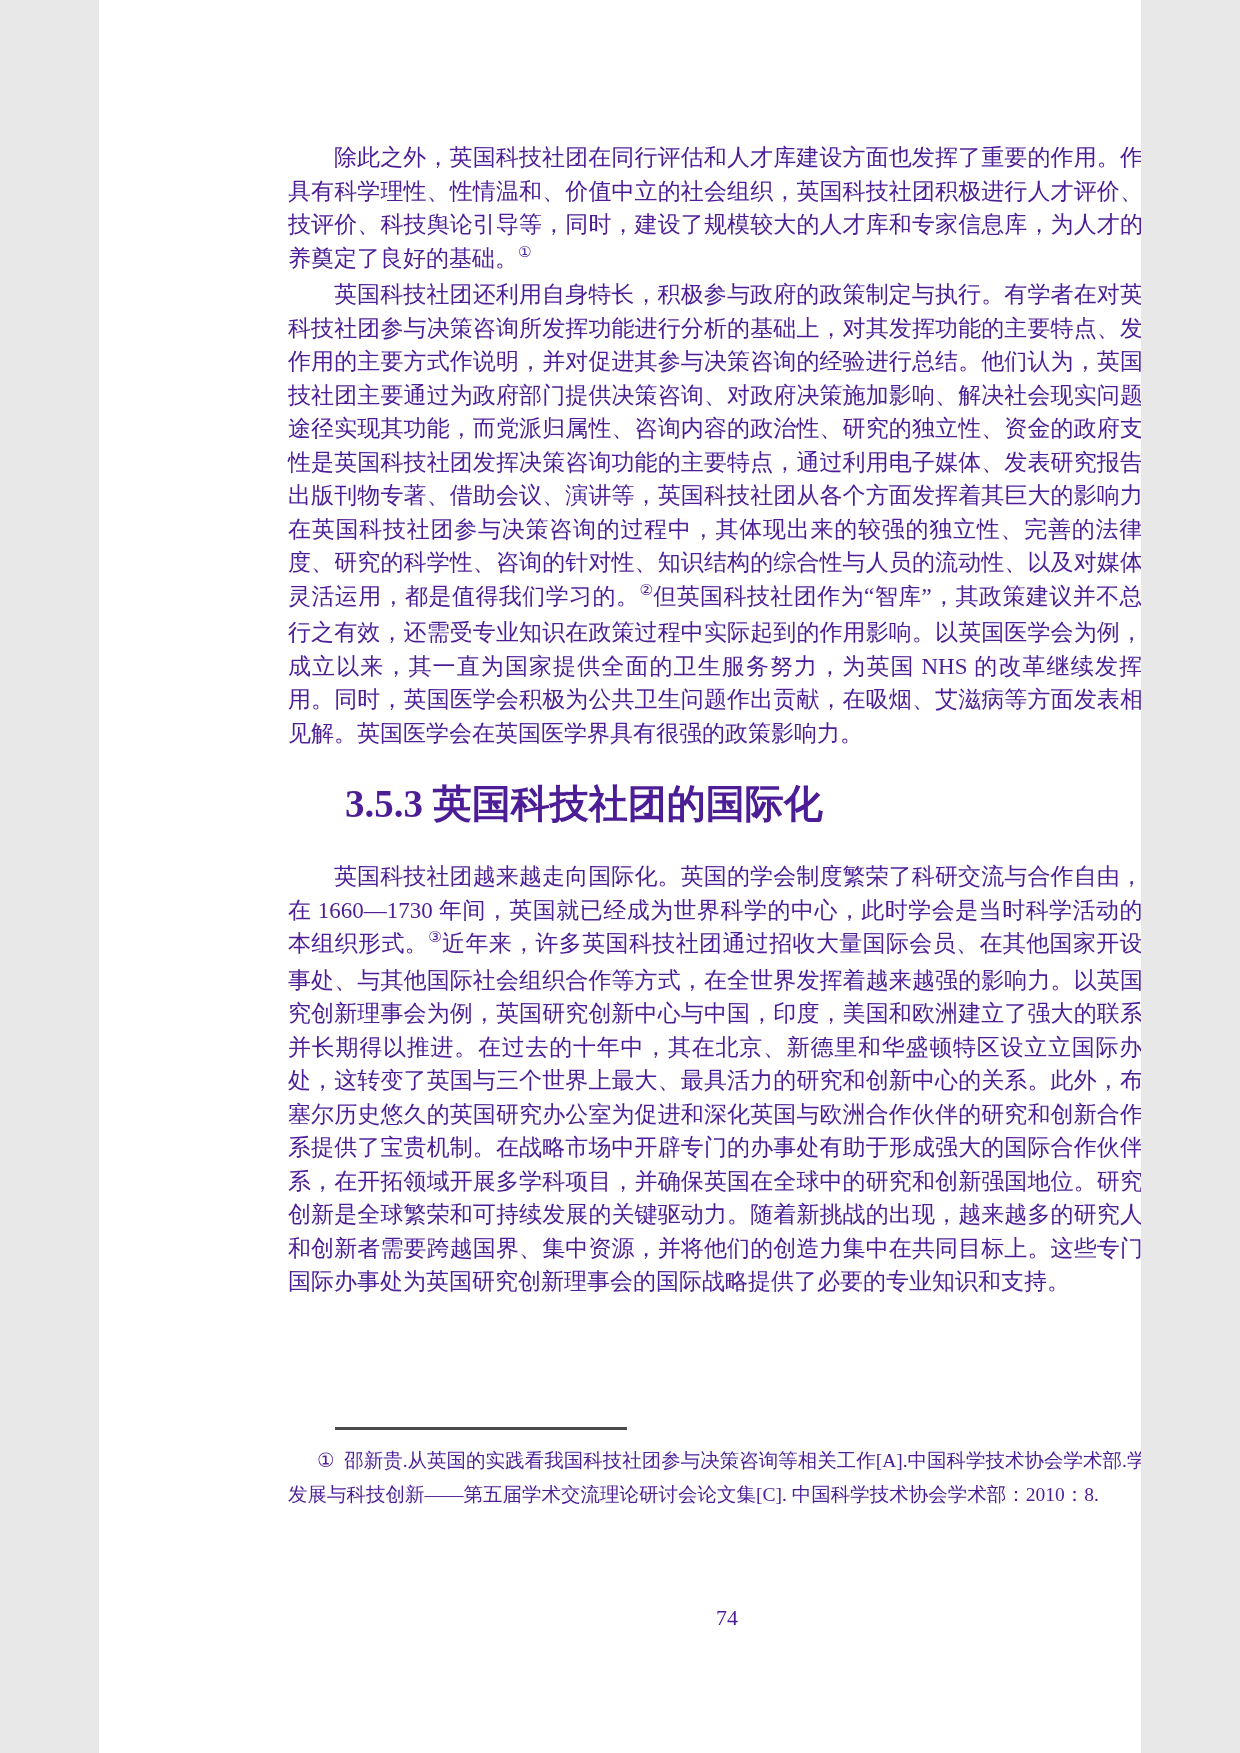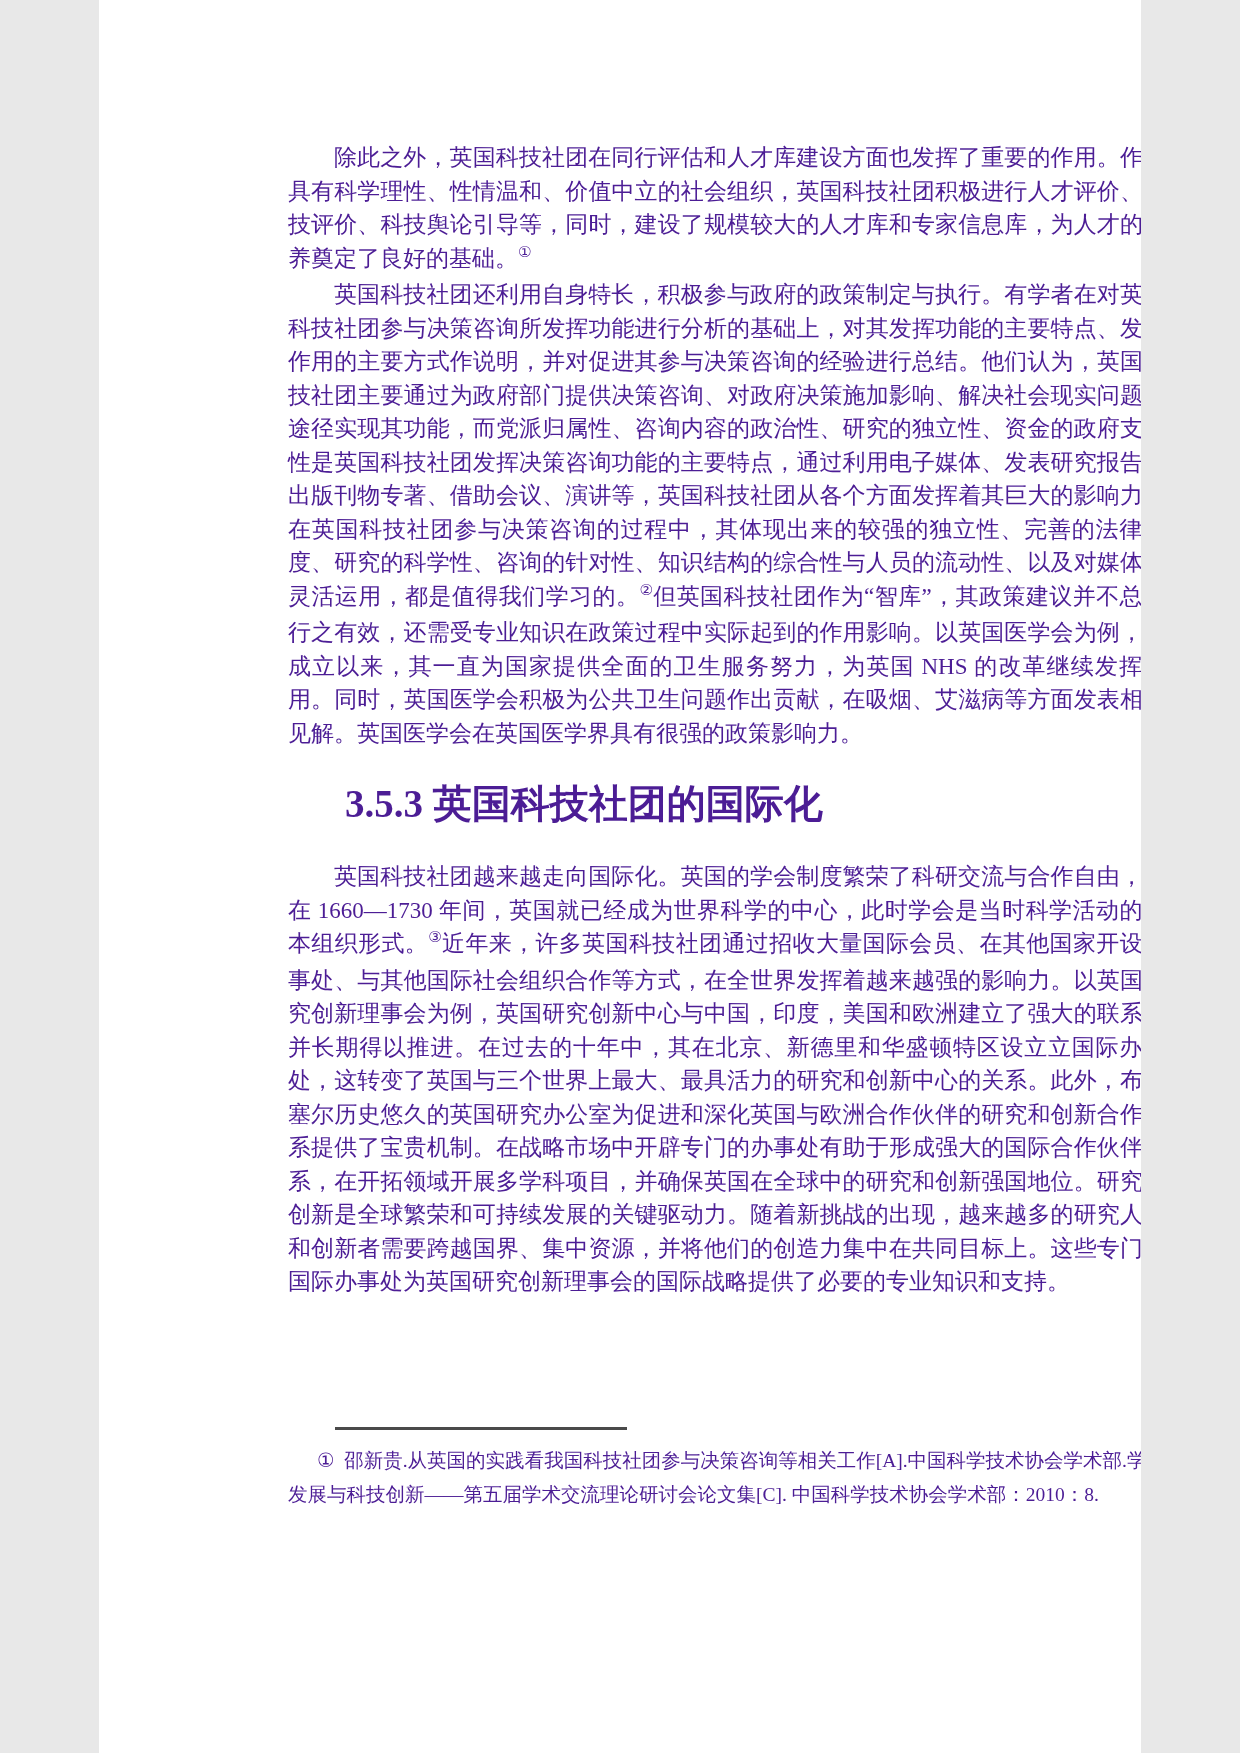--- a/index.html
+++ b/index.html
@@ -79,13 +79,14 @@
       <p class="body-para"><span>英国科技社团越来越走向国际化。英国的学会制度繁荣了科研交流与合作自由，早在 1660—1730 年间，英国就已经成为世界科学的中心，此时学会是当时科学活动的基本组织形式。</span><span class="supref">③</span><span>近年来，许多英国科技社团通过招收大量国际会员、在其他国家开设办事处、与其他国际社会组织合作等方式，在全世界发挥着越来越强的影响力。以英国研究创新理事会为例，英国研究创新中心与中国，印度，美国和欧洲建立了强大的联系，并长期得以推进。在过去的十年中，其在北京、新德里和华盛顿特区设立立国际办事处，这转变了英国与三个世界上最大、最具活力的研究和创新中心的关系。此外，布鲁塞尔历史悠久的英国研究办公室为促进和深化英国与欧洲合作伙伴的研究和创新合作关系提供了宝贵机制。在战略市场中开辟专门的办事处有助于形成强大的国际合作伙伴关系，在开拓领域开展多学科项目，并确保英国在全球中的研究和创新强国地位。研究和创新是全球繁荣和可持续发展的关键驱动力。随着新挑战的出现，越来越多的研究人员和创新者需要跨越国界、集中资源，并将他们的创造力集中在共同目标上。这些专门的国际办事处为英国研究创新理事会的国际战略提供了必要的专业知识和支持。</span></p>
     </main>
 
   <footer class="footer">
     <div class="fn-divider"></div>
     <div>
         <p class="footnote"><span class="fn-marker">①</span> 邵新贵.从英国的实践看我国科技社团参与决策咨询等相关工作[A].中国科学技术协会学术部.学科发展与科技创新——第五届学术交流理论研讨会论文集[C]. 中国科学技术协会学术部：2010：8.</p>
       </div>
   </footer>
 
+  <div class="page-number">74</div>
 </div>
 
 </body></html>

